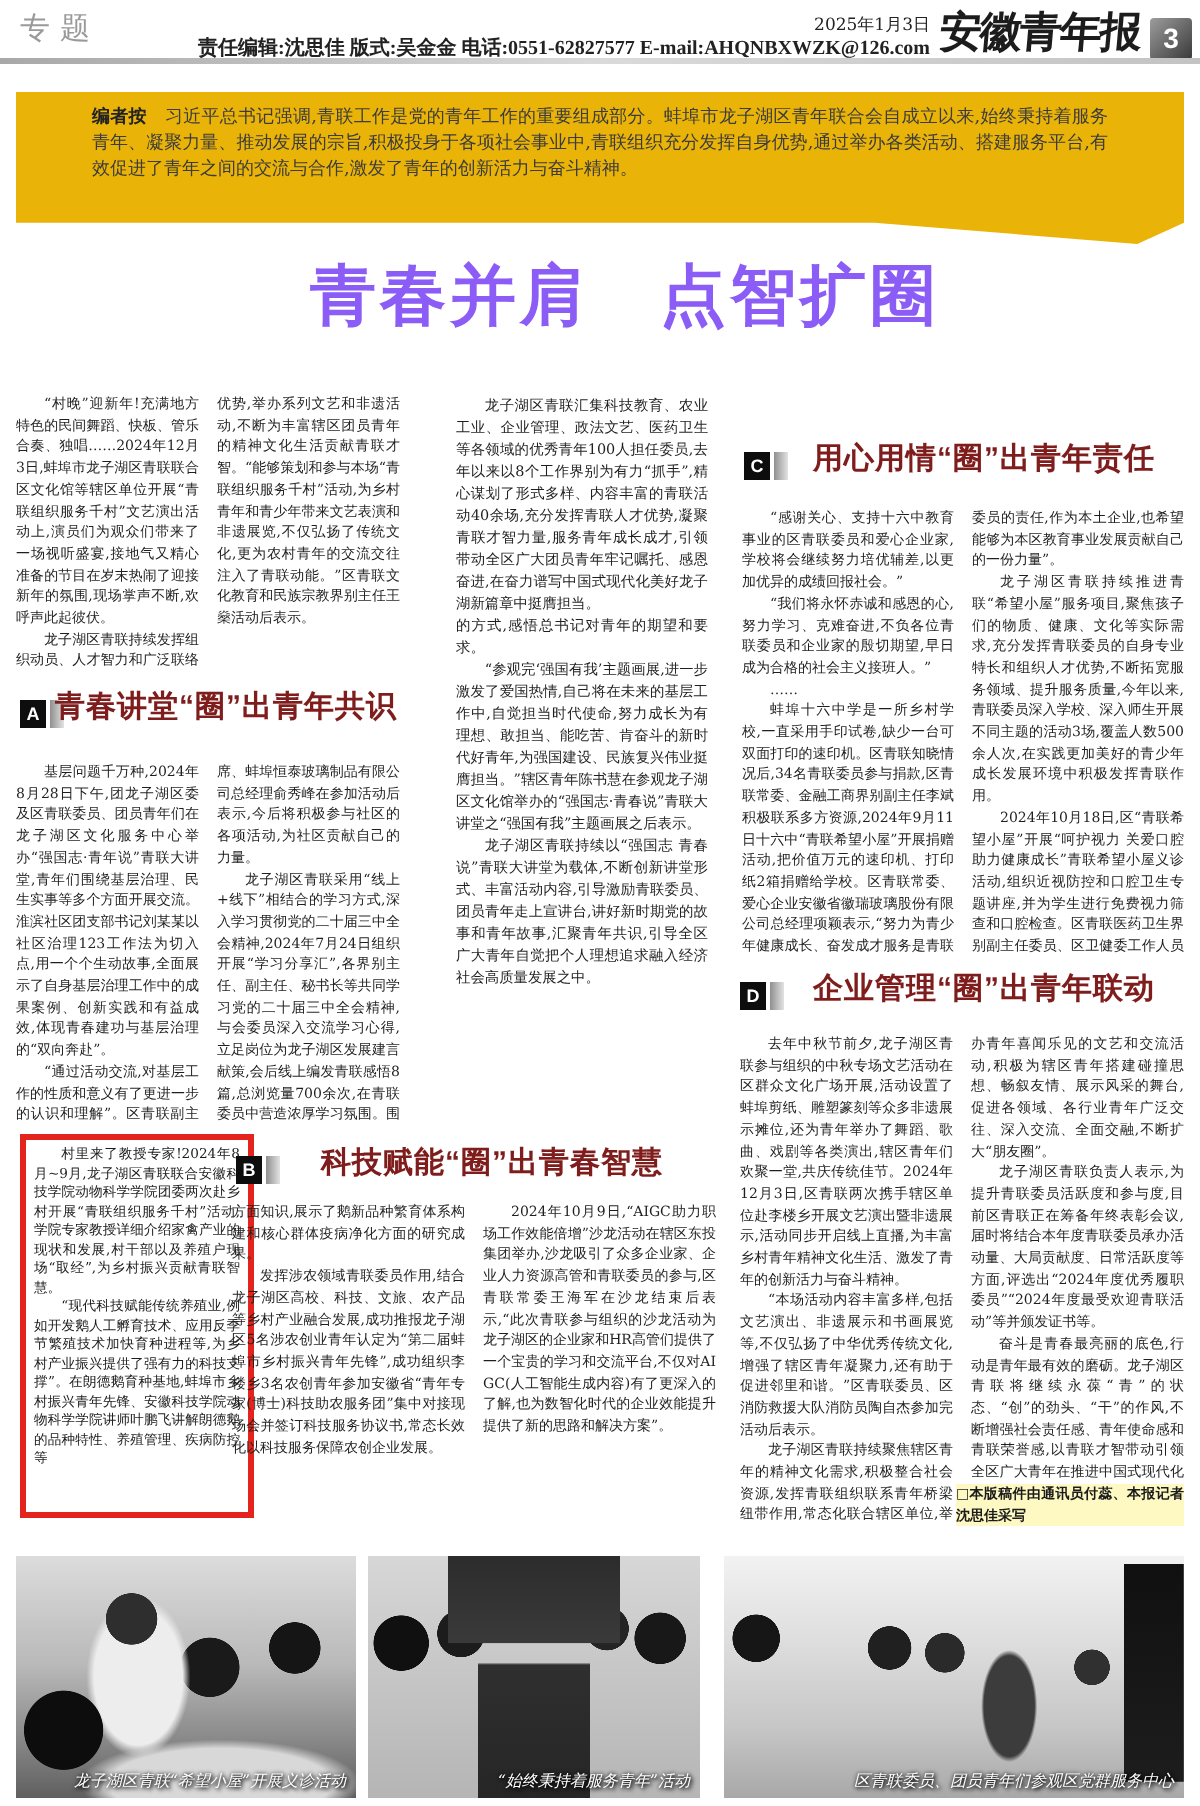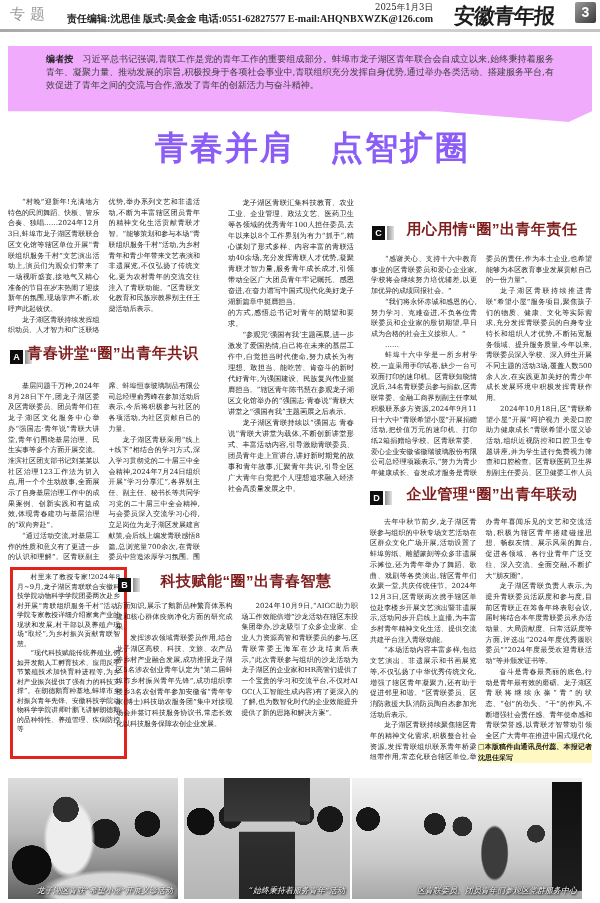--- a/index.html
+++ b/index.html
@@ -1,30 +1,30 @@
 <!DOCTYPE html>
 <html><head>
 <meta charset="utf-8">
 <style>
   html,body{margin:0;padding:0;background:#fff;}
   .page{position:relative;width:600px;height:903px;background:#fff;overflow:hidden;
         font-family:"DejaVu Serif",serif;color:#1b1b1b;}
   
   .topic{position:absolute;left:10px;top:5px;font-size:15px;letter-spacing:5px;color:#9a9a9a;font-family:Liberation Serif, serif;}
-  .header-right{position:absolute;right:4px;top:2px;display:flex;align-items:flex-start;gap:21px;}
+  .header-right{position:absolute;right:4px;top:2px;display:flex;align-items:flex-end;gap:5px;}
   .header-info{text-align:right;}
   .date{font-size:8.5px;color:#222;line-height:11px;}
   .credits{font-family:Liberation Serif, serif;font-weight:bold;font-size:10px;color:#222;line-height:11px;}
   .masthead{font-weight:900;font-size:21px;color:#1c1c1c;transform:skewX(-5deg);letter-spacing:-1px;white-space:nowrap;}
   .page-num{width:21px;height:21px;background:linear-gradient(135deg,#9d9d9d,#383838);color:#fff;
             font-family:"Liberation Sans",sans-serif;font-weight:bold;font-size:14px;line-height:21px;text-align:center;border-radius:2px;}
   .header-rule{position:absolute;left:0;right:0;top:29px;height:3px;
                background:linear-gradient(to right,#a8a8a8,#dadada 50%,#c3c3c3);}
   
-  .editor-note{position:absolute;left:8px;right:8px;top:46px;height:76px;background:#f0abfc;
+  .editor-note{position:absolute;left:8px;right:8px;top:46px;height:76px;background:#eab308;
                clip-path:polygon(0 0,100% 0,100% 86%,96% 100%,73.5% 86%,0 86%);}
   .editor-note p{margin:0;padding:7px 38px 0 38px;font-size:9px;line-height:13px;text-align:justify;color:#3c3c3c;}
   .editor-note b{color:#222;}
   
   .headline{position:absolute;left:0;right:0;top:126px;margin:0;text-align:center;
             font-size:33px;font-weight:900;letter-spacing:2px;color:#8b5cf6;padding-left:25px;}
   
   .col{position:absolute;font-size:7px;line-height:10.7px;text-align:justify;overflow:hidden;color:#1f1f1f;}
   .col p{margin:0;text-indent:2em;word-break:break-all;}
   .col p.noind{text-indent:0;}
@@ -56,21 +56,21 @@
       radial-gradient(ellipse 70px 22px at 60% 94%,#d8d8d8 80%,transparent),
       linear-gradient(180deg,#dcdcdc,#b9b9b9 45%,#8a8a8a 75%,#5f5f5f);}
   .photo2{left:184px;width:166px;background:
       linear-gradient(#2c2c2c,#3a3a3a) no-repeat 50% 0/52% 36%,
       radial-gradient(circle 14px at 10% 36%,#101010 98%,transparent),
       radial-gradient(circle 12px at 28% 32%,#1c1c1c 98%,transparent),
       radial-gradient(circle 13px at 88% 34%,#181818 98%,transparent),
       radial-gradient(circle 11px at 72% 30%,#242424 98%,transparent),
       linear-gradient(to bottom,transparent 44%,#2f2f2f 45%,#262626) no-repeat 50% 100%/34% 100%,
       linear-gradient(180deg,#d7d7d7,#c9c9c9 40%,#b5b5b5);}
-  .photo3{left:352px;width:230px;background:
+  .photo3{left:362px;width:230px;background:
       linear-gradient(#101010,#1d1d1d) no-repeat 100% 30%/13% 90%,
       radial-gradient(circle 12px at 7% 34%,#161616 98%,transparent),
       radial-gradient(circle 11px at 36% 38%,#202020 98%,transparent),
       radial-gradient(circle 10px at 48% 40%,#2a2a2a 98%,transparent),
       radial-gradient(ellipse 14px 28px at 62% 62%,#3c3c3c 90%,transparent),
       radial-gradient(circle 9px at 80% 46%,#303030 98%,transparent),
       linear-gradient(180deg,#f2f2f2,#e1e1e1 30%,#c7c7c7 70%,#a8a8a8);}
 </style>
 </head>
 <body>
@@ -146,21 +146,21 @@
     <p>龙子湖区青联持续推进青联“希望小屋”服务项目,聚焦孩子们的物质、健康、文化等实际需求,充分发挥青联委员的自身专业特长和组织人才优势,不断拓宽服务领域、提升服务质量,今年以来,青联委员深入学校、深入师生开展不同主题的活动3场,覆盖人数500余人次,在实践更加美好的青少年成长发展环境中积极发挥青联作用。</p>
     <p>2024年10月18日,区“青联希望小屋”开展“呵护视力 关爱口腔 助力健康成长”青联希望小屋义诊活动,组织近视防控和口腔卫生专题讲座,并为学生进行免费视力筛查和口腔检查。区青联医药卫生界别副主任委员、区卫健委工作人员周静娜表示,能够组织和参与本次义诊活动,让学生们更加了解自己的视力和口腔情况,学会如何保护眼睛和牙齿,实实在在践行了身为青联委员和医务工作者的责任和使命。</p>
   </div>
 
   <div class="marker" style="left:370px;top:491px;">
     <span class="letter">D</span>
     <span class="bar"></span>
   </div>
   <h2 class="sec-title" style="left:392px;top:485px;width:200px;">企业管理“圈”出青年联动</h2>
   <div class="col cols2" style="left:370px;top:517px;width:222px;height:258px;">
-    <p>去年中秋节前夕,龙子湖区青联参与组织的中秋专场文艺活动在区群众文化广场开展,活动设置了蚌埠剪纸、雕塑篆刻等众多非遗展示摊位,还为青年举办了舞蹈、歌曲、戏剧等各类演出,辖区青年们欢聚一堂,共庆传统佳节。2024年12月3日,区青联两次携手辖区单位赴李楼乡开展文艺演出暨非遗展示,活动同步开启线上直播,为丰富乡村青年精神文化生活、提供交流共建平台注入青联动能。</p>
+    <p>去年中秋节前夕,龙子湖区青联参与组织的中秋专场文艺活动在区群众文化广场开展,活动设置了蚌埠剪纸、雕塑篆刻等众多非遗展示摊位,还为青年举办了舞蹈、歌曲、戏剧等各类演出,辖区青年们欢聚一堂,共庆传统佳节。2024年12月3日,区青联两次携手辖区单位赴李楼乡开展文艺演出暨非遗展示,活动同步开启线上直播,为丰富乡村青年精神文化生活、激发了青年的创新活力与奋斗精神。</p>
     <p>“本场活动内容丰富多样,包括文艺演出、非遗展示和书画展览等,不仅弘扬了中华优秀传统文化,增强了辖区青年凝聚力,还有助于促进邻里和谐。”区青联委员、区消防救援大队消防员陶自杰参加完活动后表示。</p>
     <p>龙子湖区青联持续聚焦辖区青年的精神文化需求,积极整合社会资源,发挥青联组织联系青年桥梁纽带作用,常态化联合辖区单位,举办青年喜闻乐见的文艺和交流活动,积极为辖区青年搭建碰撞思想、畅叙友情、展示风采的舞台,促进各领域、各行业青年广泛交往、深入交流、全面交融,不断扩大“朋友圈”。</p>
     <p>龙子湖区青联负责人表示,为提升青联委员活跃度和参与度,目前区青联正在筹备年终表彰会议,届时将结合本年度青联委员承办活动量、大局贡献度、日常活跃度等方面,评选出“2024年度优秀履职委员”“2024年度最受欢迎青联活动”等并颁发证书等。</p>
     <p>奋斗是青春最亮丽的底色,行动是青年最有效的磨砺。龙子湖区青联将继续永葆“青”的状态、“创”的劲头、“干”的作风,不断增强社会责任感、青年使命感和青联荣誉感,以青联才智带动引领全区广大青年在推进中国式现代化美好龙子湖实践中实现青春建功。</p>
   </div>
   <div class="credit">□本版稿件由通讯员付蕊、本报记者沈思佳采写</div>
 
   <div class="photo photo1">
     <span class="caption">龙子湖区青联“希望小屋”开展义诊活动</span>
   </div>

